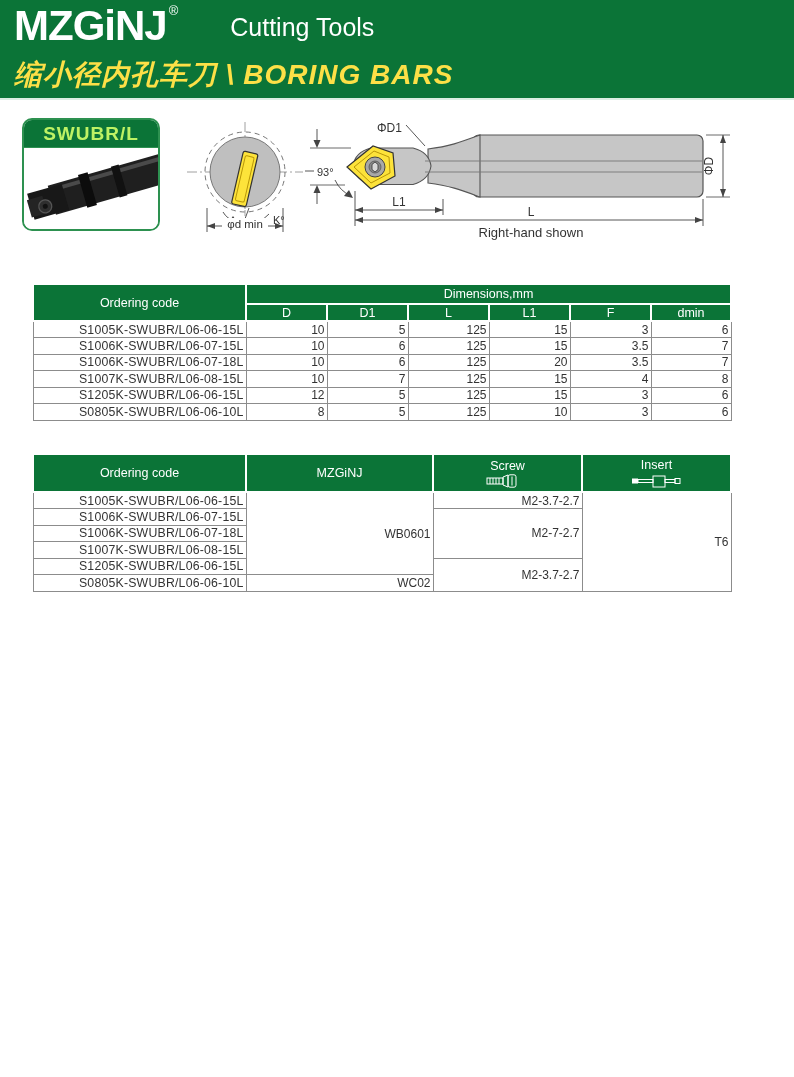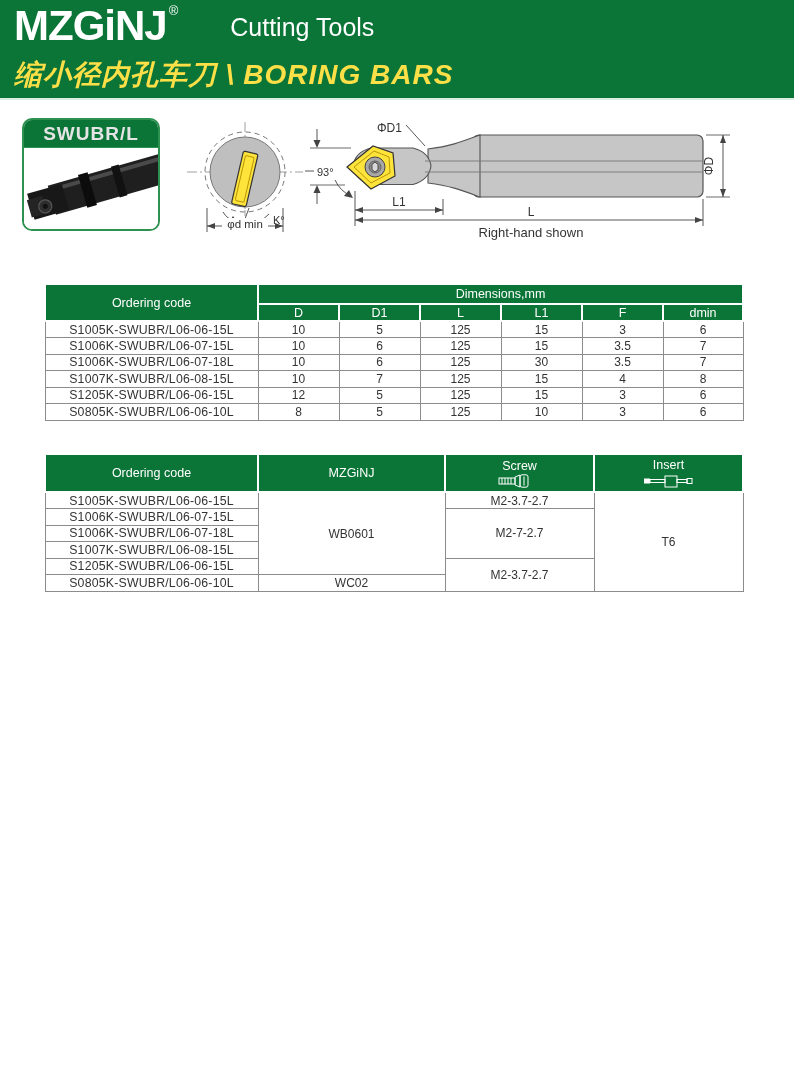--- a/index.html
+++ b/index.html
@@ -16,41 +16,41 @@
           border-bottom:2px solid #dceee2;padding:2px 0 0 14px;}
   .brand-row{display:flex;align-items:flex-start;height:52px;}
   .logo{font-size:42px;font-weight:800;color:#fff;letter-spacing:-1px;line-height:48px;}
   .reg{font-size:13px;color:#fff;line-height:18px;margin-left:2px;}
   .brand-suffix{font-size:25px;font-weight:500;color:#fff;line-height:50px;margin-left:52px;}
   .subtitle{font-size:28px;font-weight:bold;font-style:italic;color:#fde047;line-height:34px;margin-top:4px;letter-spacing:1px;}
 
   
   .product-card{position:absolute;left:22px;top:118px;width:138px;height:113px;
                 border:2px solid #2d9150;border-radius:10px;background:#fff;overflow:hidden;}
-  .product-card-header{height:28px;background:var(--green);color:#e5e5e5;font-weight:bold;
+  .product-card-header{height:28px;background:var(--green);color:#bef264;font-weight:bold;
                        font-size:19px;text-align:center;line-height:27px;letter-spacing:1px;
                        border-bottom:1px solid #2d9150;}
   .product-photo{height:81px;background:#fff;}
 
   
   .end-view{position:absolute;left:185px;top:120px;width:120px;height:118px;}
   .side-view{position:absolute;left:303px;top:116px;width:485px;height:128px;}
   svg text{font-family:"Liberation Sans",sans-serif;fill:#333;}
 
   
   table{border-collapse:collapse;table-layout:fixed;width:698px;font-size:12px;color:var(--ink);}
-  .tbl{position:absolute;left:44px;}
+  .tbl{position:absolute;left:32px;}
   #table1{top:283px;}
   #table2{top:453px;}
   th{background:var(--green);color:#fff;font-weight:normal;font-size:12.5px;
      border:2.5px solid #fff;text-align:center;}
   #table1 th.h1{height:20px;}
   #table1 th.h2{height:17px;}
   #table2 th{height:38px;vertical-align:middle;}
-  td{border:1px solid var(--border-gray);text-align:center;height:16.5px;padding:0 2px;
+  td{border:1px solid var(--border-gray);text-align:right;height:16.5px;padding:0 2px;
      font-size:12px;vertical-align:middle;background:#fff;}
   td.code{font-size:12.3px;letter-spacing:0.2px;}
   .th-stack{display:flex;flex-direction:column;align-items:center;justify-content:space-between;gap:1px;}
   .th-icon{display:block;}
 </style>
 </head>
 <body>
 
 <div class="page">
 
@@ -204,21 +204,21 @@
           <td>125</td>
           <td>15</td>
           <td>3.5</td>
           <td>7</td>
         </tr>
         <tr>
           <td class="code">S1006K-SWUBR/L06-07-18L</td>
           <td>10</td>
           <td>6</td>
           <td>125</td>
-          <td>30</td>
+          <td>20</td>
           <td>3.5</td>
           <td>7</td>
         </tr>
         <tr>
           <td class="code">S1007K-SWUBR/L06-08-15L</td>
           <td>10</td>
           <td>7</td>
           <td>125</td>
           <td>15</td>
           <td>4</td>

